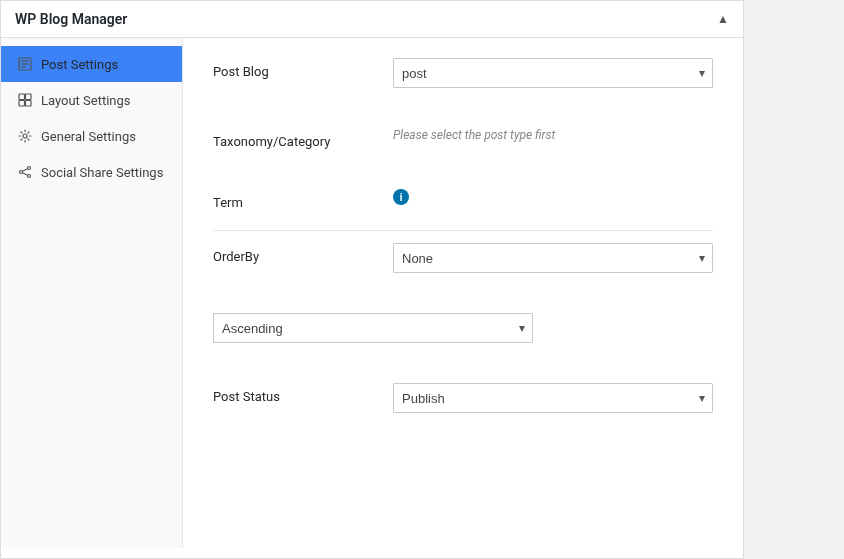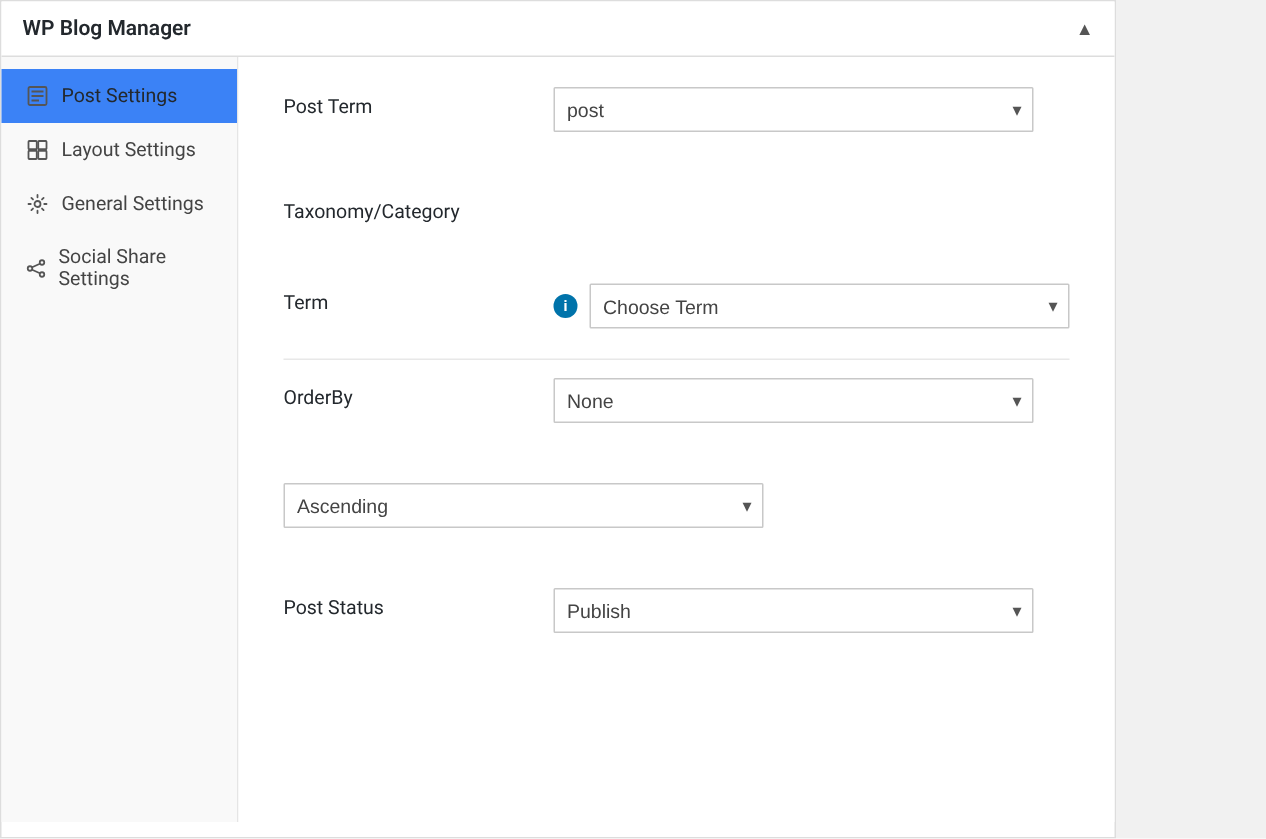--- a/index.html
+++ b/index.html
@@ -202,46 +202,42 @@
             <line x1="4.4" y1="7.8" x2="9.6" y2="10.2" stroke="#555" stroke-width="1.2"></line>
           </svg>
         </span>
         <span>Social Share Settings</span>
       </div>
     </div>
 
     <div class="main-content">
 
       <div class="form-row">
-        <div class="form-label">Post Term</div>
+        <div class="form-label">Post Blog</div>
         <div class="form-control-wrap">
           <div class="select-wrapper">
             <select>
               <option>post</option>
             </select>
           </div>
         </div>
       </div>
 
       <div class="form-row">
         <div class="form-label">Taxonomy/Category</div>
         <div class="form-control-wrap">
+          <span class="hint-text">Please select the post type first</span>
         </div>
       </div>
 
       <div class="form-row with-divider">
         <div class="form-label">Term</div>
         <div class="form-control-wrap">
           <div class="form-control-inner">
             <span class="info-icon">i</span>
-            <div class="select-wrapper">
-              <select>
-                <option>Choose Term</option>
-              </select>
-            </div>
           </div>
         </div>
       </div>
 
       <div class="form-row">
         <div class="form-label">OrderBy</div>
         <div class="form-control-wrap">
           <div class="select-wrapper">
             <select>
               <option>None</option>

